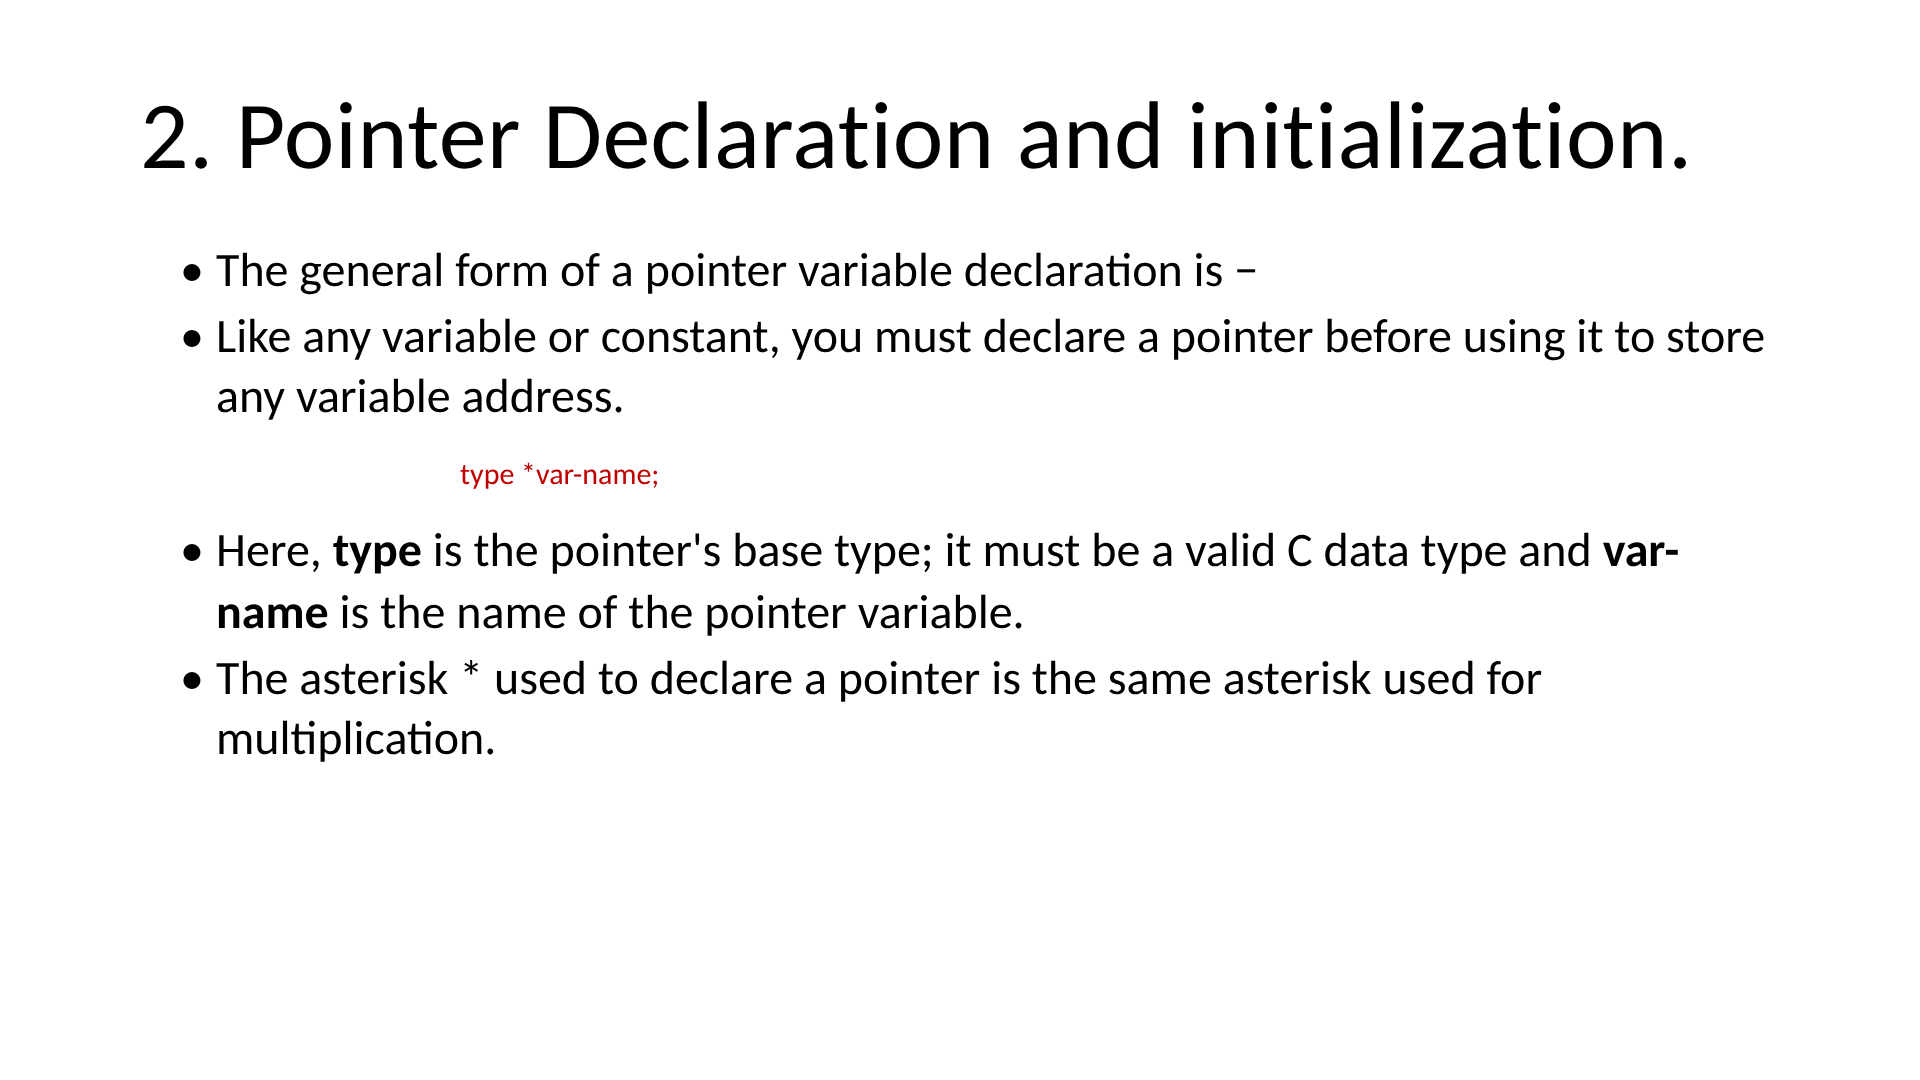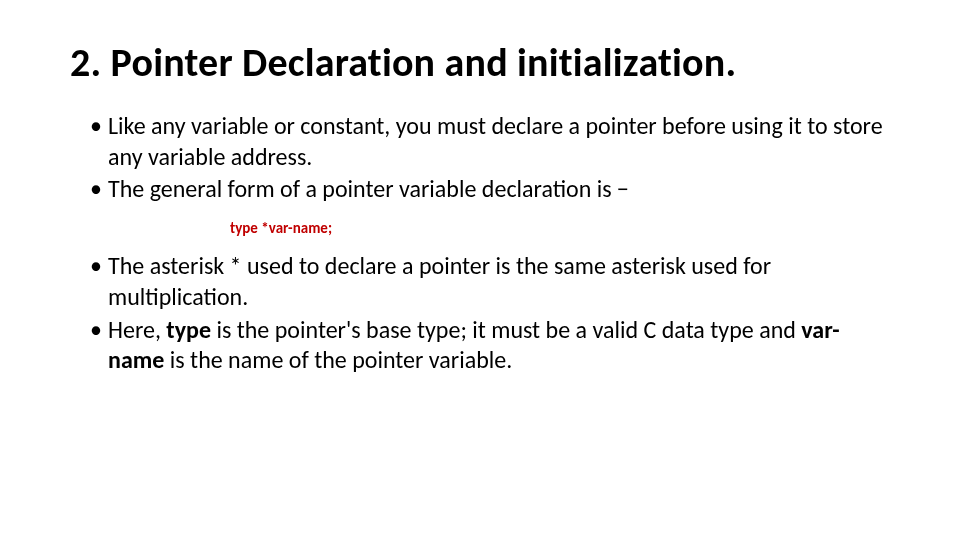--- a/index.html
+++ b/index.html
@@ -9,22 +9,22 @@
     height: 540px;
     background: #ffffff;
     font-family: Calibri, "Segoe UI", Arial, sans-serif;
     color: #000000;
     overflow: hidden;
   }
   .slide {
     padding: 38px 70px 0 70px;
   }
   .title {
-    font-size: 40px;
-    font-weight: 700;
+    font-size: 48px;
+    font-weight: 400;
     margin: 0 0 24px 0;
     letter-spacing: 0.2px;
   }
   ul.bullets {
     list-style: none;
     padding: 0;
     margin: 0 0 0 20px;
   }
   ul.bullets li {
     position: relative;
@@ -35,37 +35,37 @@
   }
   ul.bullets li::before {
     content: "•";
     position: absolute;
     left: 0;
     top: 0;
   }
   .code-line {
     color: #c00000;
     font-size: 15px;
-    font-weight: 700;
+    font-weight: 400;
     margin: 14px 0 14px 160px;
   }
   .b { font-weight: 700; }
 </style>
 </head>
 <body>
 
 <div class="slide">
   <h1 class="title">2. Pointer Declaration and initialization.</h1>
 
   <ul class="bullets">
+    <li>The general form of a pointer variable declaration is −</li>
     <li>Like any variable or constant, you must declare a pointer before using it to store any variable address.</li>
-    <li>The general form of a pointer variable declaration is −</li>
   </ul>
 
   <div class="code-line">type  *var-name;</div>
 
   <ul class="bullets">
-    <li>The asterisk * used to declare a pointer is the same asterisk used for multiplication.</li>
     <li>
       <span>Here, </span><span class="b">type</span><span> is the pointer's base type; it must be a valid C data type and </span><span class="b">var-name</span><span> is the name of the pointer variable.</span>
     </li>
+    <li>The asterisk * used to declare a pointer is the same asterisk used for multiplication.</li>
   </ul>
 </div>
 
 </body></html>

